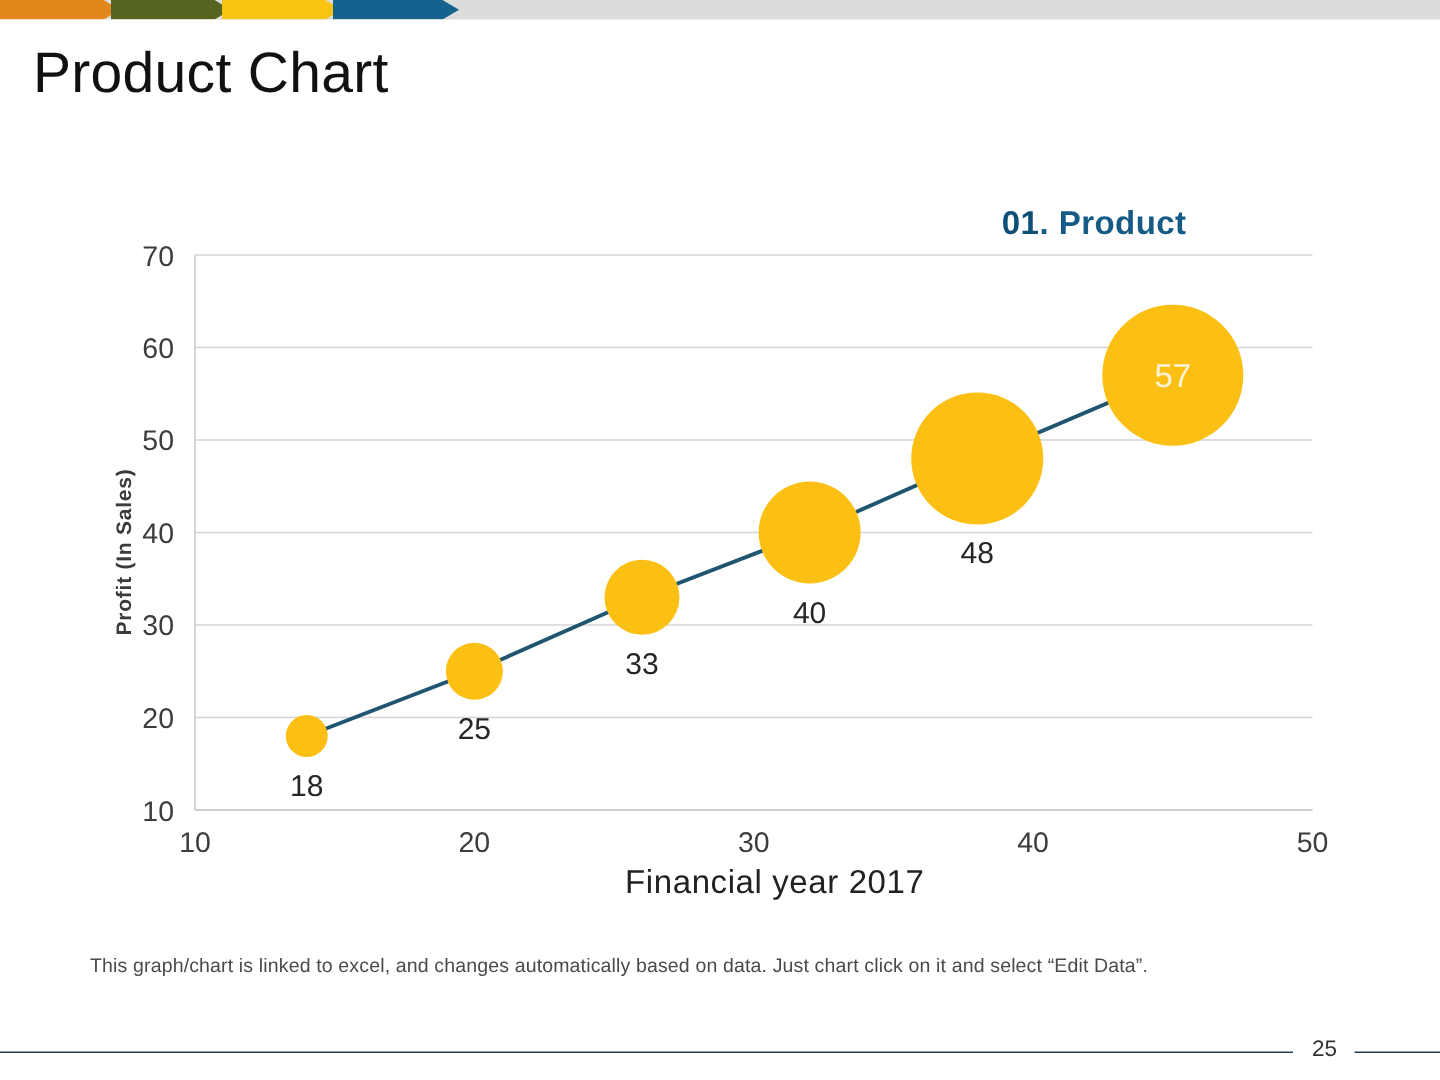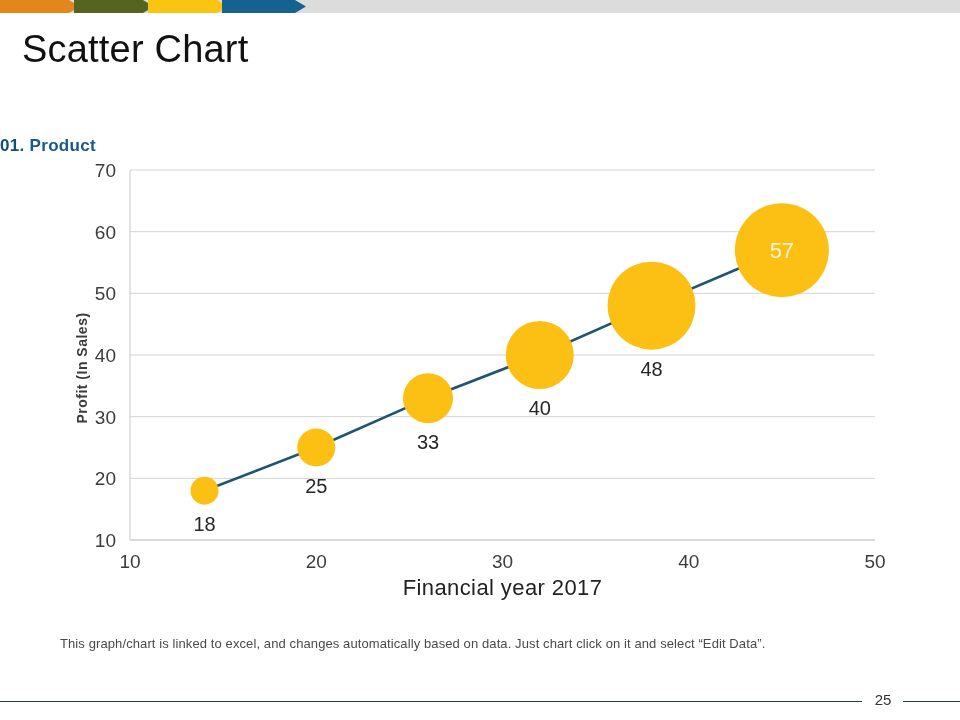--- a/index.html
+++ b/index.html
@@ -56,22 +56,22 @@
     left: 0;
     top: 120px;
     width: 960px;
     height: 500px;
   }
   .chart-title {
     position: absolute;
     left: 0;
     top: 16px;
     width: 791px;
-    text-align: left;
-    font-size: 17px;
+    text-align: right;
+    font-size: 22px;
     color: #155b86;
     font-weight: 700;
     letter-spacing: 0.3px;
   }
   .chart-title .num {
     font-weight: 700;
     color: #0f4f77;
   }
   .chart-title .dot {
     font-weight: 700;
@@ -88,21 +88,21 @@
     width: 200px;
     text-align: center;
     transform: rotate(-90deg);
     font-size: 14px;
     font-weight: bold;
     color: #3b3b3b;
     letter-spacing: 0.5px;
   }
   .x-axis-title {
     position: absolute;
-    left: 130px;
+    left: 144px;
     top: 455px;
     width: 745px;
     text-align: center;
     font-size: 22px;
     color: #222222;
     letter-spacing: 0.4px;
   }
 
   .plot-svg {
     position: absolute;
@@ -175,21 +175,21 @@
 <body>
 
 <div class="banner">
   <div class="banner-track"></div>
   <div class="chev" style="left:0px;width:80px;background:#E3861C;"></div>
   <div class="chev" style="left:74px;width:80px;background:#55651F;"></div>
   <div class="chev" style="left:148px;width:80px;background:#FAC412;"></div>
   <div class="chev" style="left:222px;width:84px;background:#16628F;"></div>
 </div>
 
-<div class="slide-title">Scatter Chart</div>
+<div class="slide-title">Product Chart</div>
 
 <div class="chart-wrap">
 
   <div class="chart-title">
     <span class="num">01</span><span class="dot">.</span>&nbsp;<span class="word">Product</span>
   </div>
 
   <div class="y-axis-title">Profit  (In Sales)</div>
   <div class="x-axis-title">Financial year 2017</div>
 

